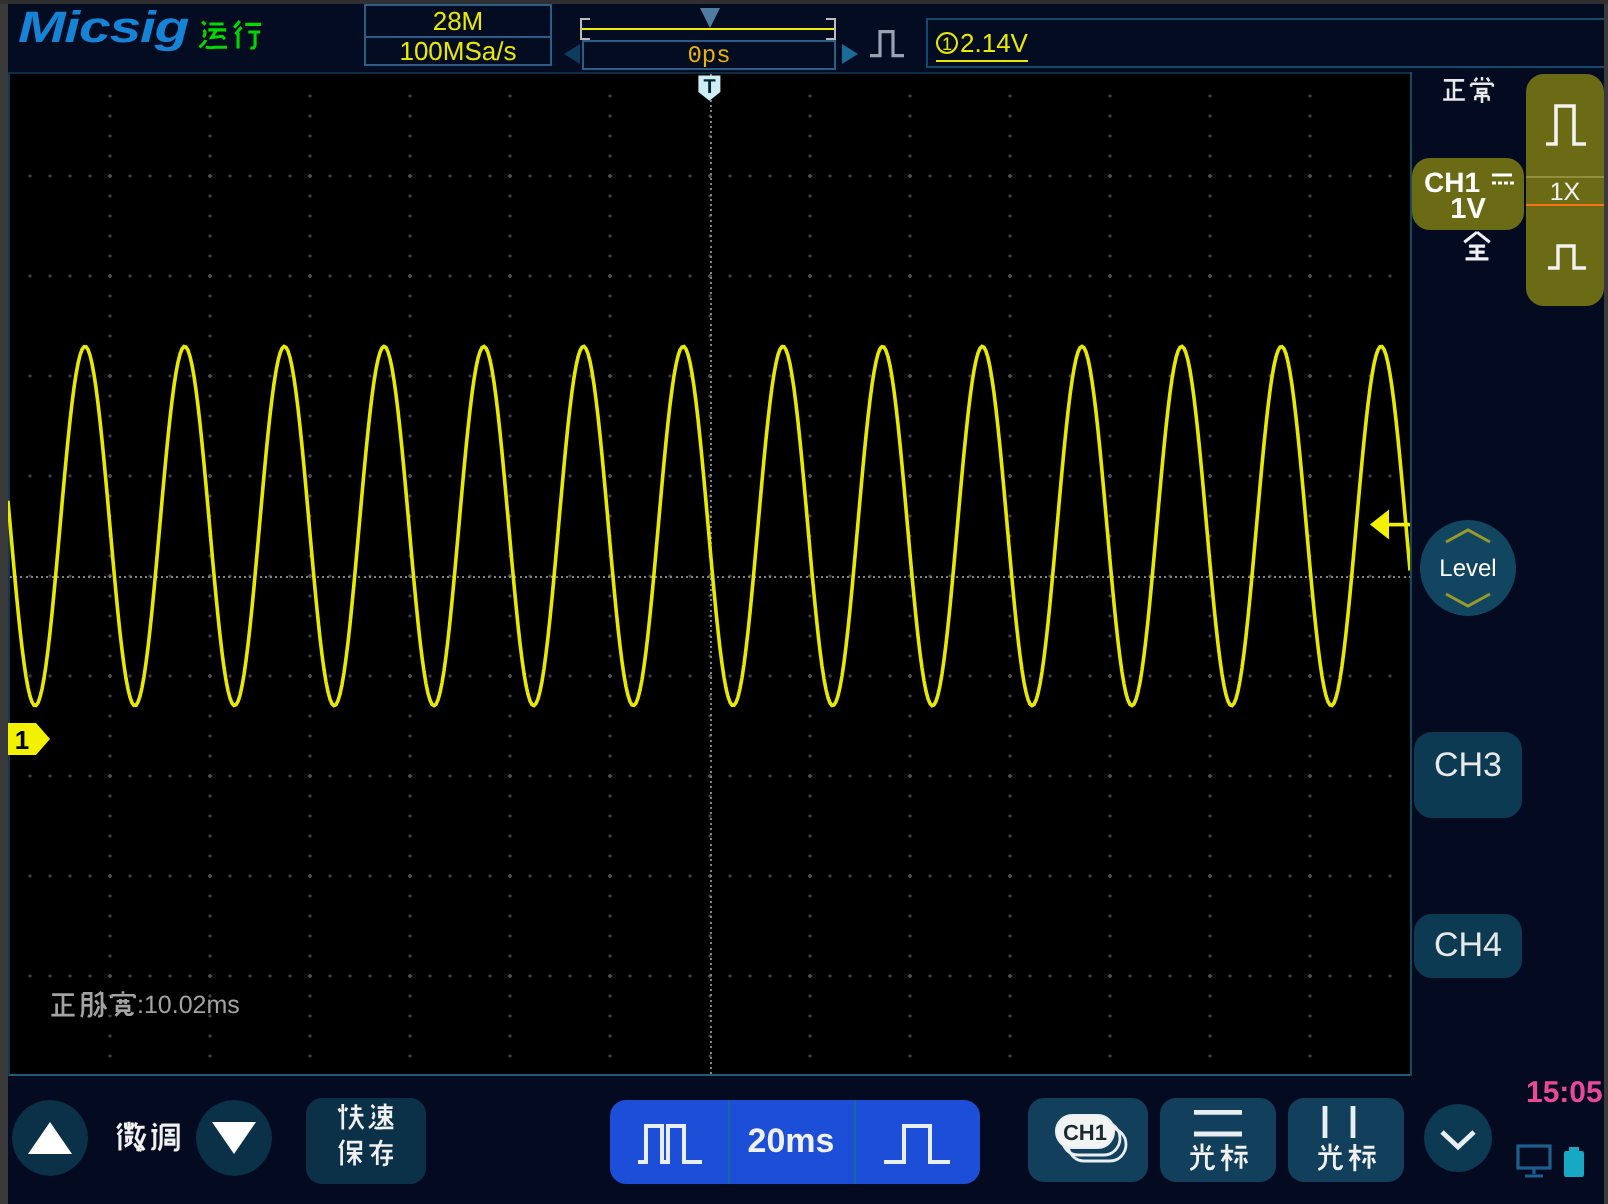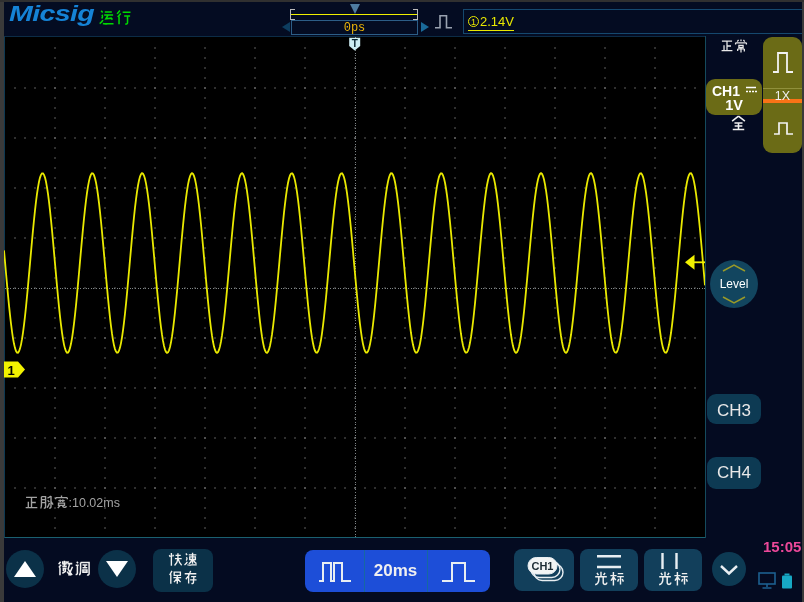--- a/index.html
+++ b/index.html
@@ -36,26 +36,26 @@
 #tridown{left:349.5px;top:3.5px;width:0;height:0;border-left:5px solid rgba(0,0,0,0);border-right:5px solid rgba(0,0,0,0);border-top:10px solid #4e7ca0;}
 #zbox{left:291px;top:19.5px;width:127px;height:15px;border:1px solid #2c5d86;color:#eab308;font-family:"Liberation Mono",monospace;font-size:12px;text-align:center;line-height:14px;}
 #tril{left:281.5px;top:22px;width:0;height:0;border-top:5px solid rgba(0,0,0,0);border-bottom:5px solid rgba(0,0,0,0);border-right:8.5px solid #0d3d5f;}
 #trir{left:420.5px;top:22px;width:0;height:0;border-top:5px solid rgba(0,0,0,0);border-bottom:5px solid rgba(0,0,0,0);border-left:8.5px solid #1a6a9a;}
 #vbox{left:463px;top:9px;width:380px;height:24.5px;border:1px solid #15486e;}
 #vtext{left:4px;top:3.5px;color:#e8e800;font-size:13px;border-bottom:1px solid #e8e800;padding-bottom:1px;}
 .circ1{display:inline-block;width:11px;height:11px;border:1px solid #e8e800;border-radius:50%;font-size:9px;line-height:11px;text-align:center;vertical-align:0.5px;margin-right:1px;}
 #zhengmai{left:23.5px;top:494.5px;color:#a3a3a3;font-size:12.5px;}
 #normal{left:719.5px;top:37px;color:#e8e8e8;}
 #olivecol{left:763px;top:37px;width:39px;height:116px;background:#6b6b16;border-radius:9px;color:#fff;}
-#onex{position:absolute;left:0;top:51px;width:100%;height:15px;border-top:1px solid #90903c;border-bottom:4px solid #f97316;text-align:center;font-size:12.5px;line-height:15px;color:#f0f0f0;}
+#onex{position:absolute;left:0;top:51px;width:100%;height:15px;border-top:1px solid #90903c;border-bottom:1px solid #f97316;text-align:center;font-size:12.5px;line-height:15px;color:#f0f0f0;}
 #ch1box{left:706px;top:79px;width:56px;height:36px;background:#6b6b16;border-radius:9px;color:#fff;}
 #quan{left:710px;top:114.5px;width:56px;text-align:center;color:#f0f0f0;}
 #ch2{left:706.5px;top:170px;}
 #level{left:710px;top:260px;width:48px;height:48px;border-radius:50%;background:#12455f;color:#fff;text-align:center;font-size:12px;line-height:48px;}
-#ch3{left:707px;top:366px;height:30px;line-height:33px;width:54px;margin-top:28px;}
+#ch3{left:707px;top:366px;height:43px;line-height:33px;width:54px;}
 #ch4{left:707px;top:457px;height:32px;line-height:32px;width:54px;}
 .circbtn{width:38px;height:38px;border-radius:50%;background:#0b3148;}
 #upbtn{left:5.5px;top:550px;}
 #dnbtn{left:97.5px;top:550px;}
 #upbtn i{position:absolute;left:8px;top:11px;width:0;height:0;border-left:11px solid rgba(0,0,0,0);border-right:11px solid rgba(0,0,0,0);border-bottom:16px solid #fff;}
 #dnbtn i{position:absolute;left:8px;top:11px;width:0;height:0;border-left:11px solid rgba(0,0,0,0);border-right:11px solid rgba(0,0,0,0);border-top:16px solid #fff;}
 #weitiao{left:56.5px;top:560px;color:#f0f0f0;}
 #qsave{left:153px;top:549px;width:60px;height:43px;background:#0b3148;border-radius:8px;color:#f0f0f0;text-align:center;padding-top:2px;}
 #midbox{left:263px;top:549.5px;width:184.5px;height:42.5px;background:#1d4ed8;border-radius:8px;margin-left:42px;}
 .mdiv{position:absolute;top:0;width:1.2px;height:100%;background:#1668a2;}
@@ -110,20 +110,24 @@
       </svg><svg class="cjk" width="15" height="15" viewBox="0 0 16 16">
         <use href="#g-kuan" fill="none" stroke="currentColor" stroke-width="1.45" stroke-linecap="butt"></use>
       </svg><span style="vertical-align:1.5px">:10.02ms</span></div>
 
  <div class="abs" id="logo">Micsig</div>
  <div class="abs" id="run"><svg class="cjk" width="17" height="17" viewBox="0 0 16 16" style="color:#00d900">
         <use href="#g-yun" fill="none" stroke="currentColor" stroke-width="1.45" stroke-linecap="butt"></use>
       </svg><svg class="cjk" width="17" height="17" viewBox="0 0 16 16" style="color:#00d900">
         <use href="#g-xing" fill="none" stroke="currentColor" stroke-width="1.45" stroke-linecap="butt"></use>
       </svg></div>
+ <div class="abs" id="box28">
+      <div id="r28a">28M</div>
+      <div id="r28b">100MSa/s</div>
+    </div>
  <div class="abs" id="brkl"></div>
     <div class="abs" id="brkr"></div>
  <div class="abs" id="recline"></div>
  <div class="abs" id="tridown"></div>
  <div class="abs" id="zbox">0ps</div>
  <div class="abs" id="tril"></div>
     <div class="abs" id="trir"></div>
  <svg class="abs" style="left:434px;top:14px" width="19" height="15" viewBox="0 0 19 15">
       <path d="M1,13.8 h5 v-12 h6.5 v12 h5.5" fill="none" stroke="#99a2b0" stroke-width="1.6"></path>
     </svg>

